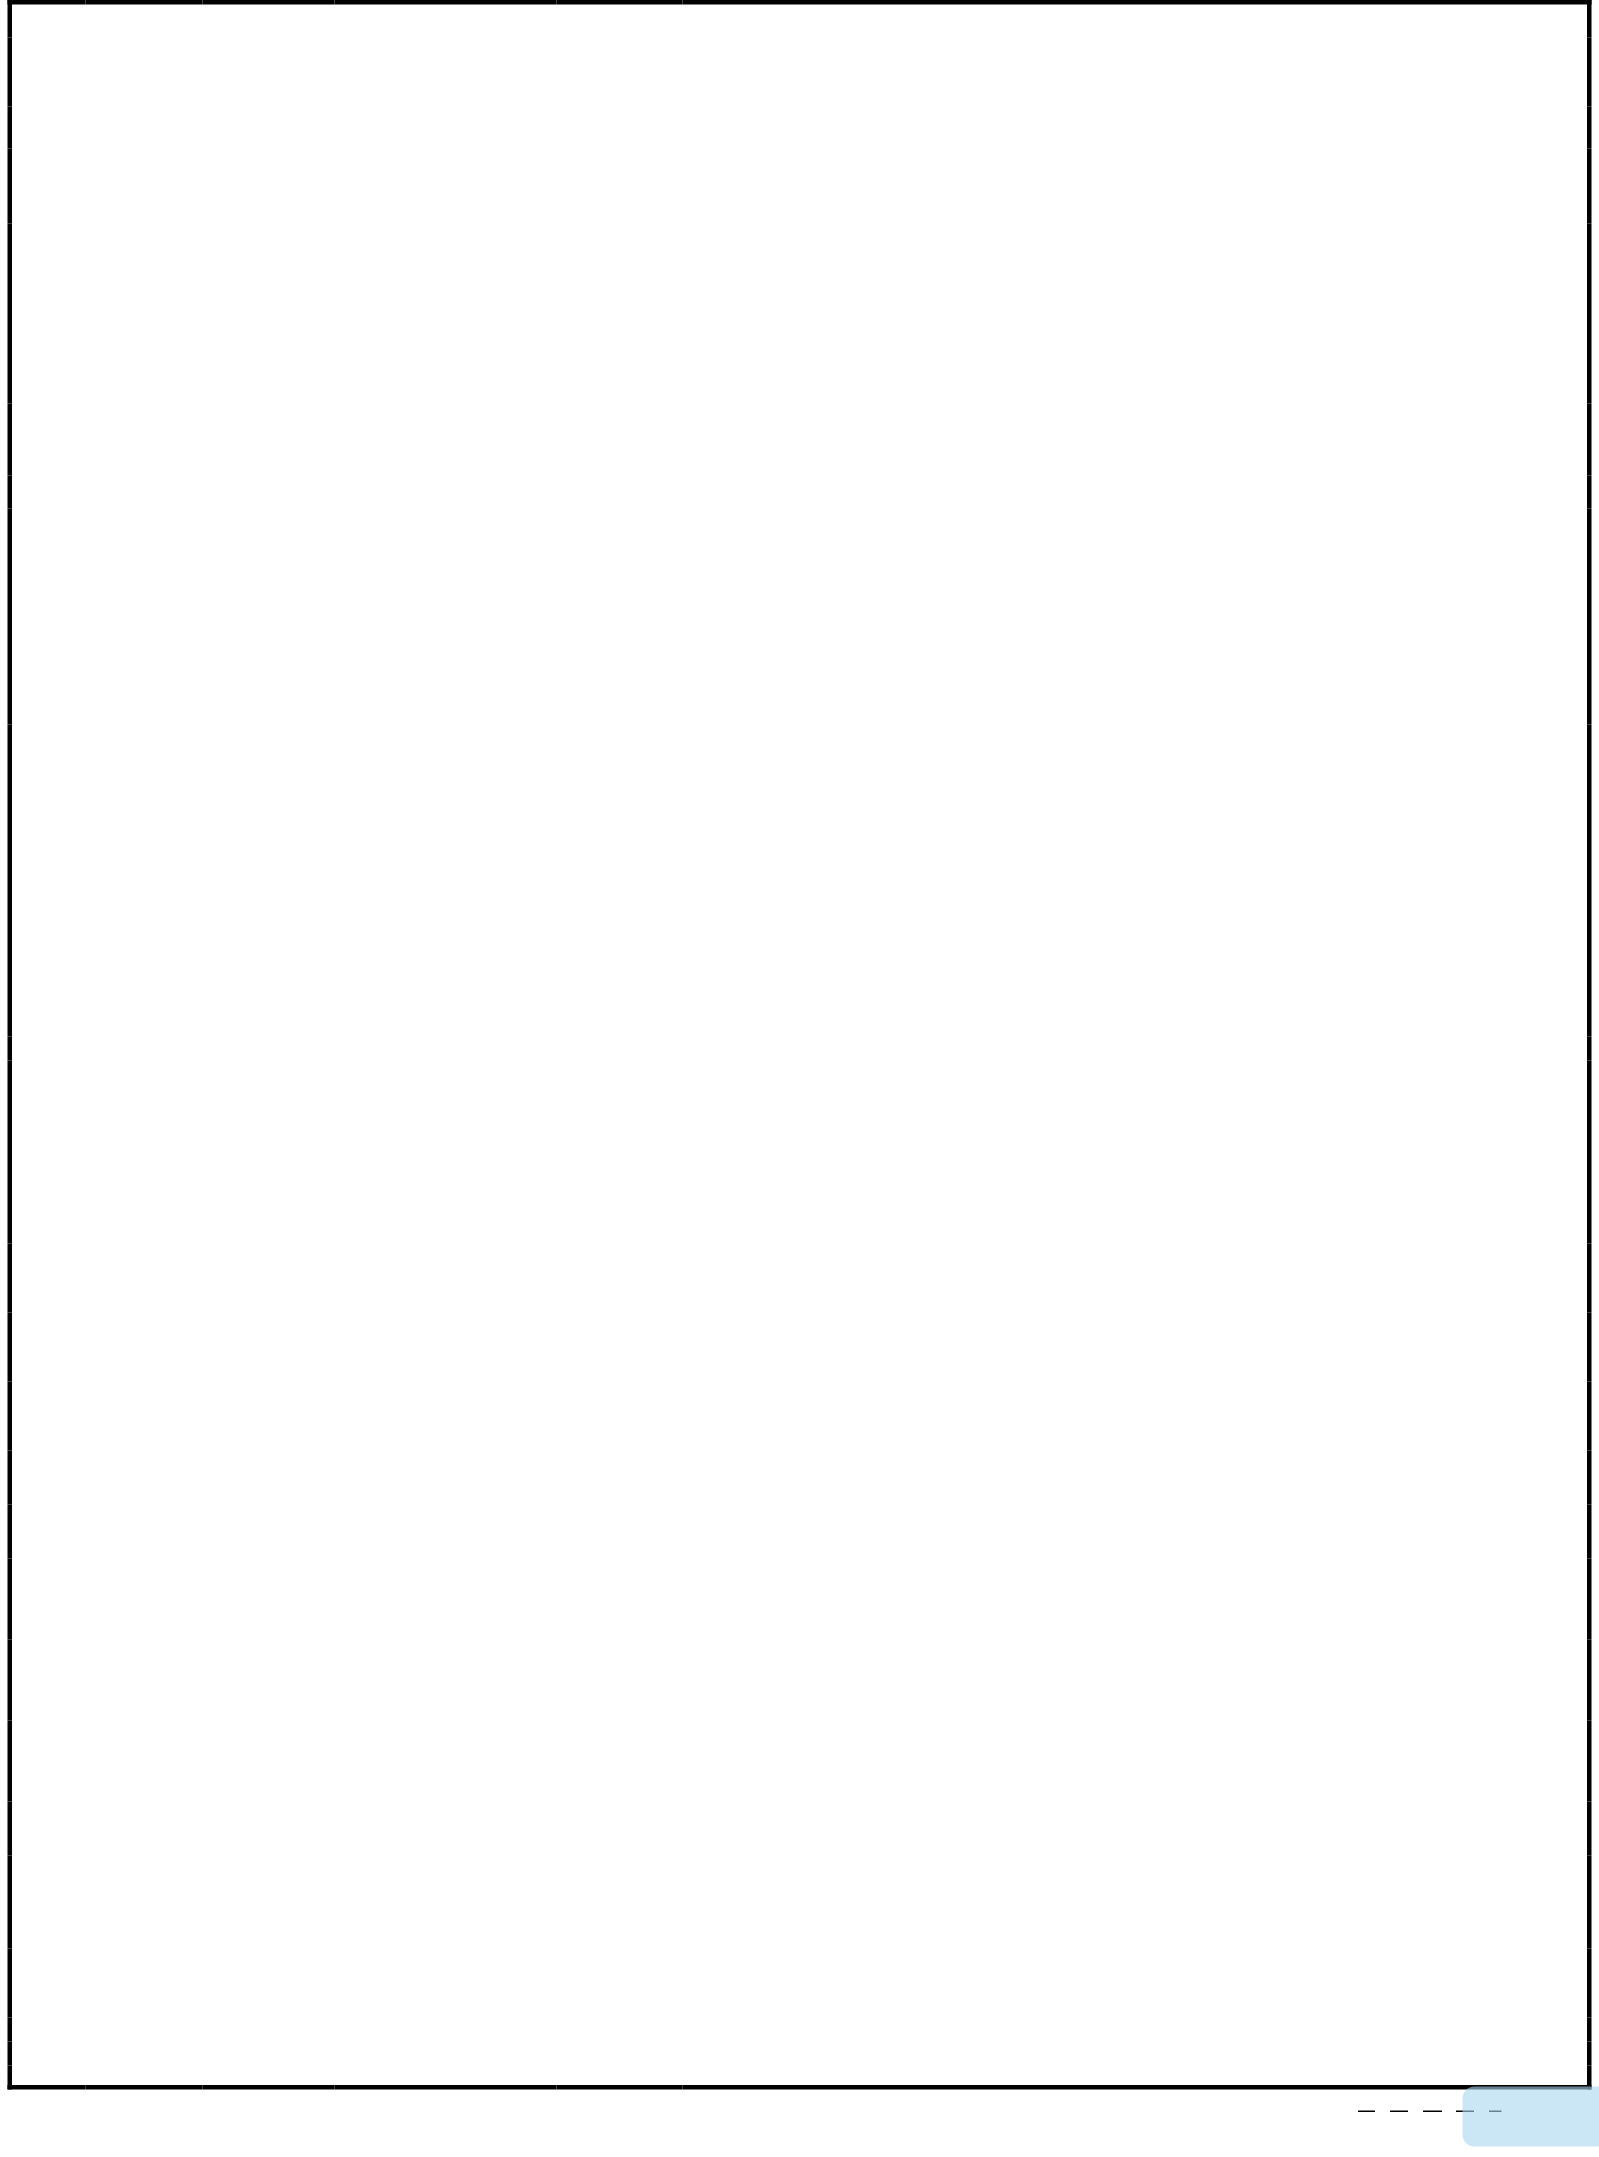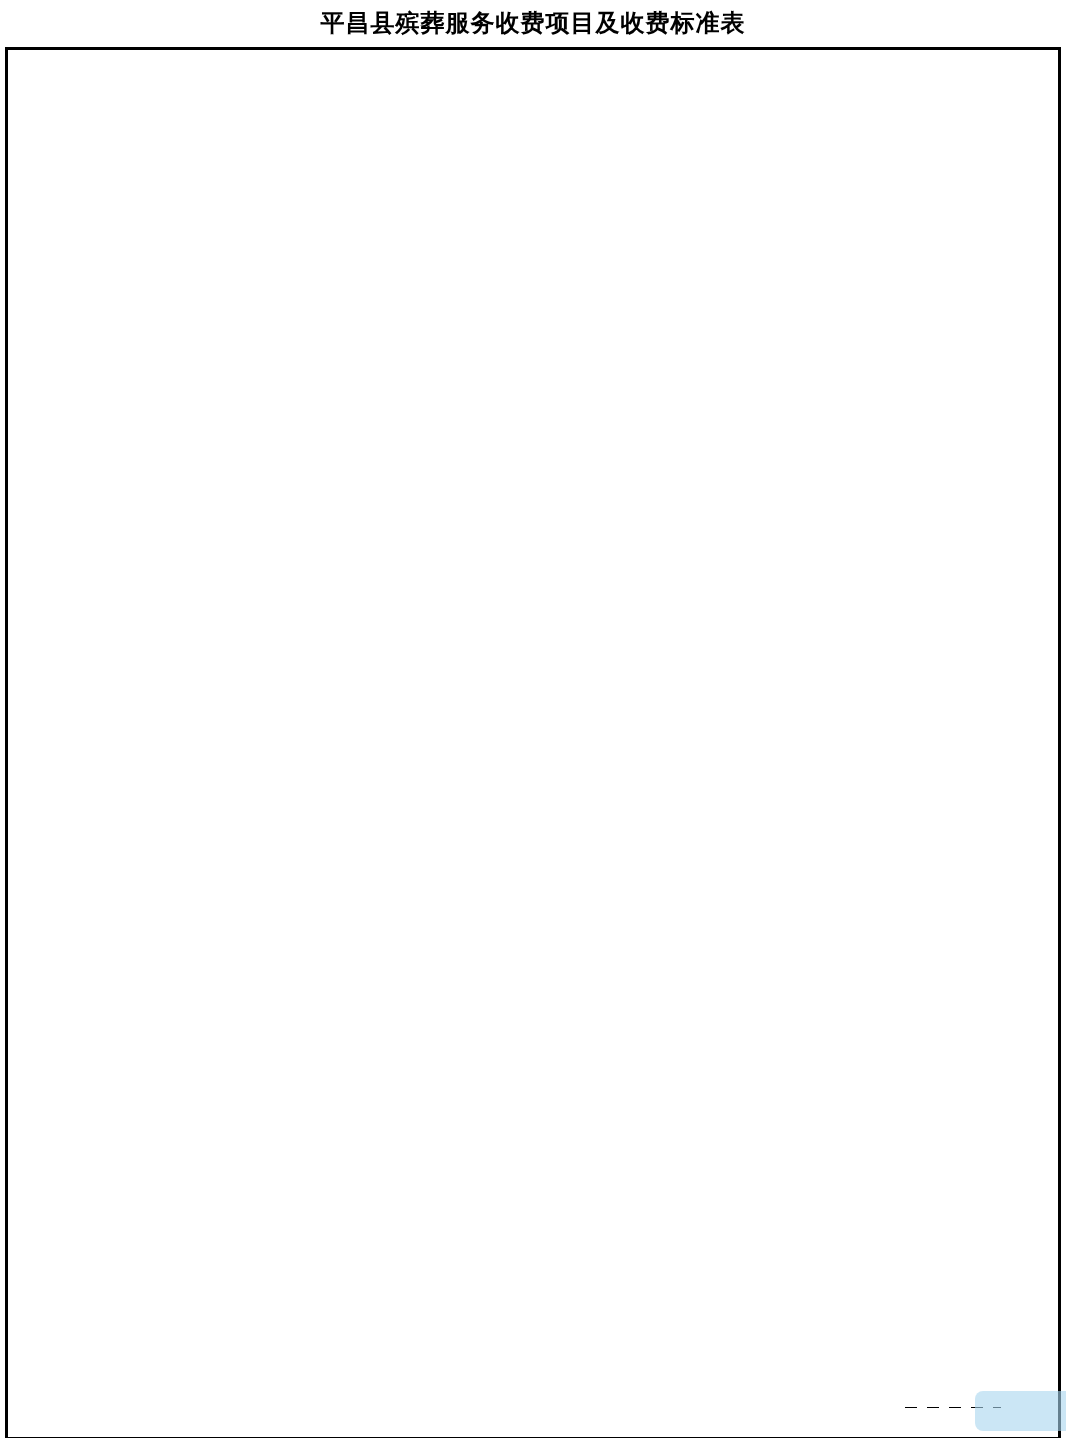--- a/index.html
+++ b/index.html
@@ -10,21 +10,20 @@
   #watermark{position:absolute;left:975px;top:1391px;width:91px;height:40px;
      background:rgba(168,214,238,0.6);border-radius:8px 0 0 8px;}
   #dash-strip{position:absolute;left:905px;top:1404px;width:96px;height:7px;background-color:#fff;
      background-image:repeating-linear-gradient(90deg,#000 0 12px,#fff 12px 22px);
      background-size:100% 1px;background-position:0 3px;background-repeat:no-repeat;}
 </style>
 </head>
 <body>
 
 <div id="page" data-name="page">
-  <div id="title" data-name="page-title">平昌县殡葬服务收费项目及收费标准表</div>
   <table data-name="fee-table">
     <colgroup data-name="column-widths">
         <col style="width: 50px;">
         <col style="width: 78px;">
         <col style="width: 88px;">
         <col style="width: 148px;">
         <col style="width: 84px;">
         <col style="width: 141px;">
         <col style="width: 464px;">
       </colgroup>

